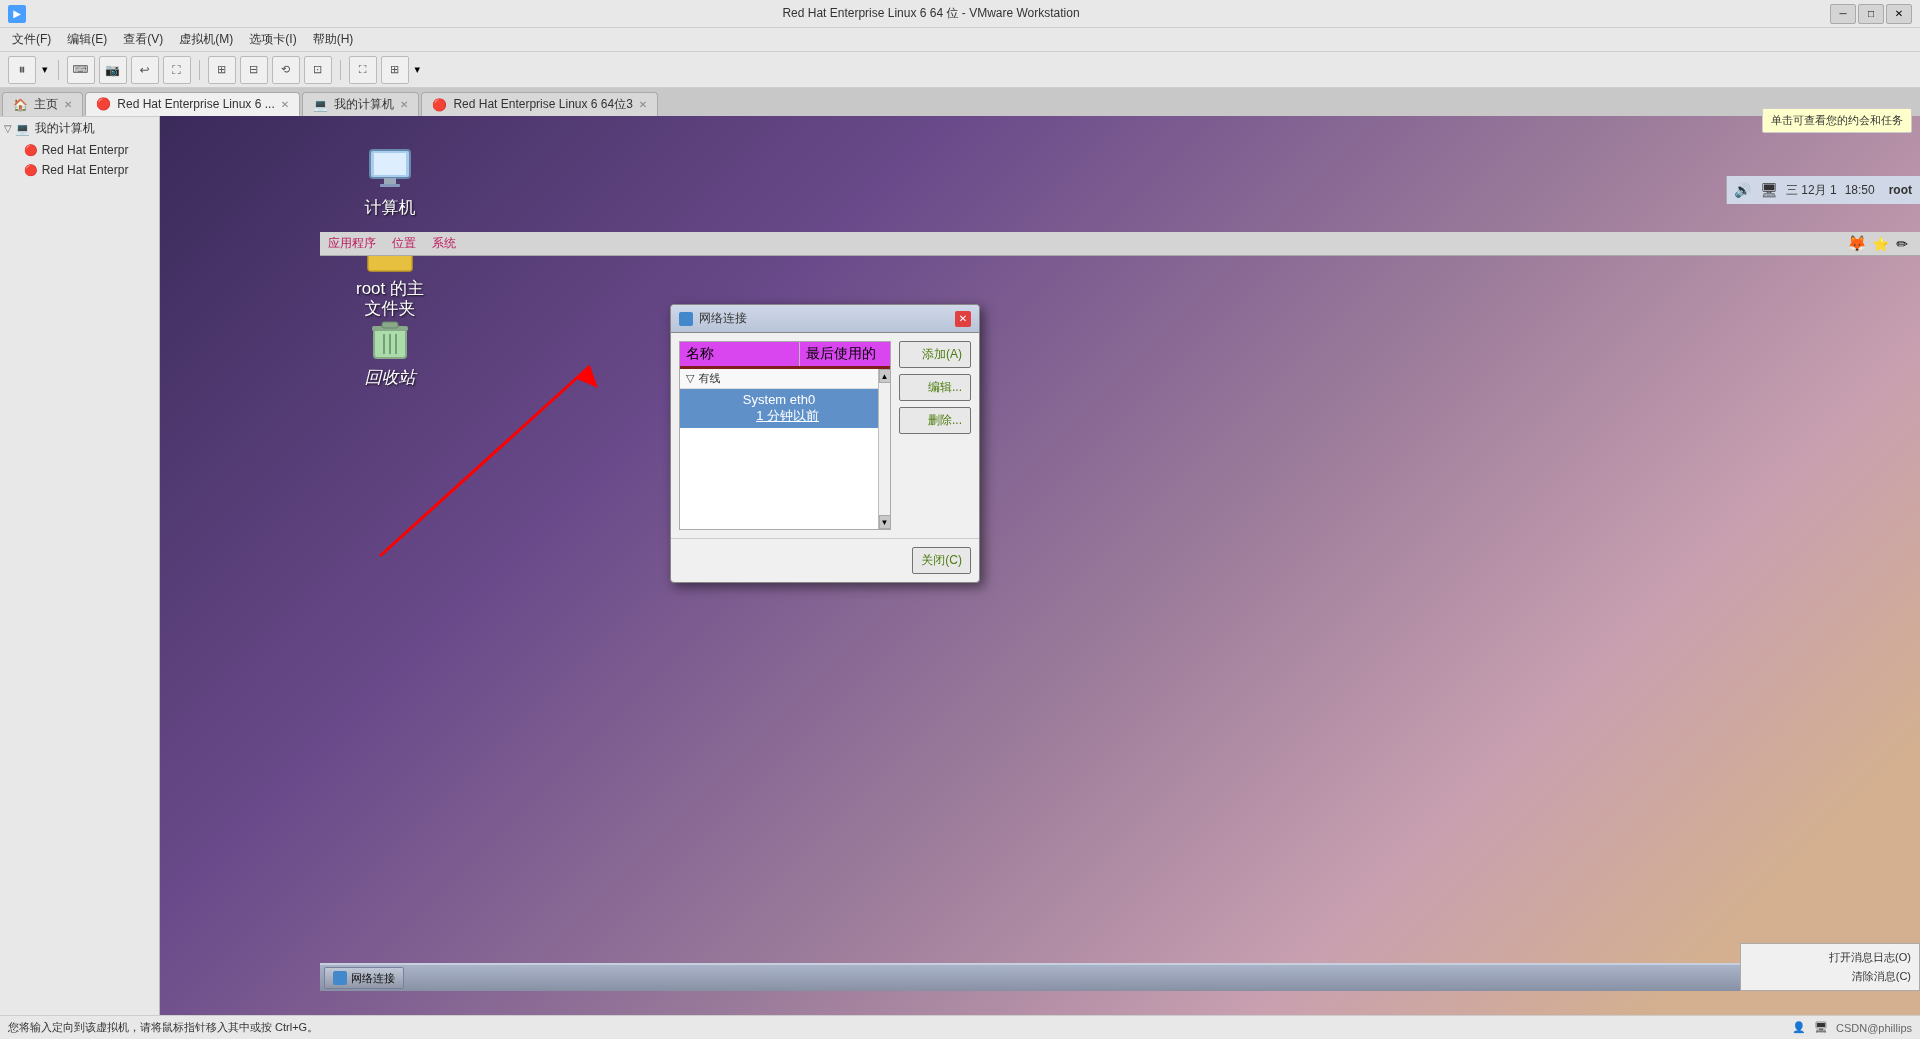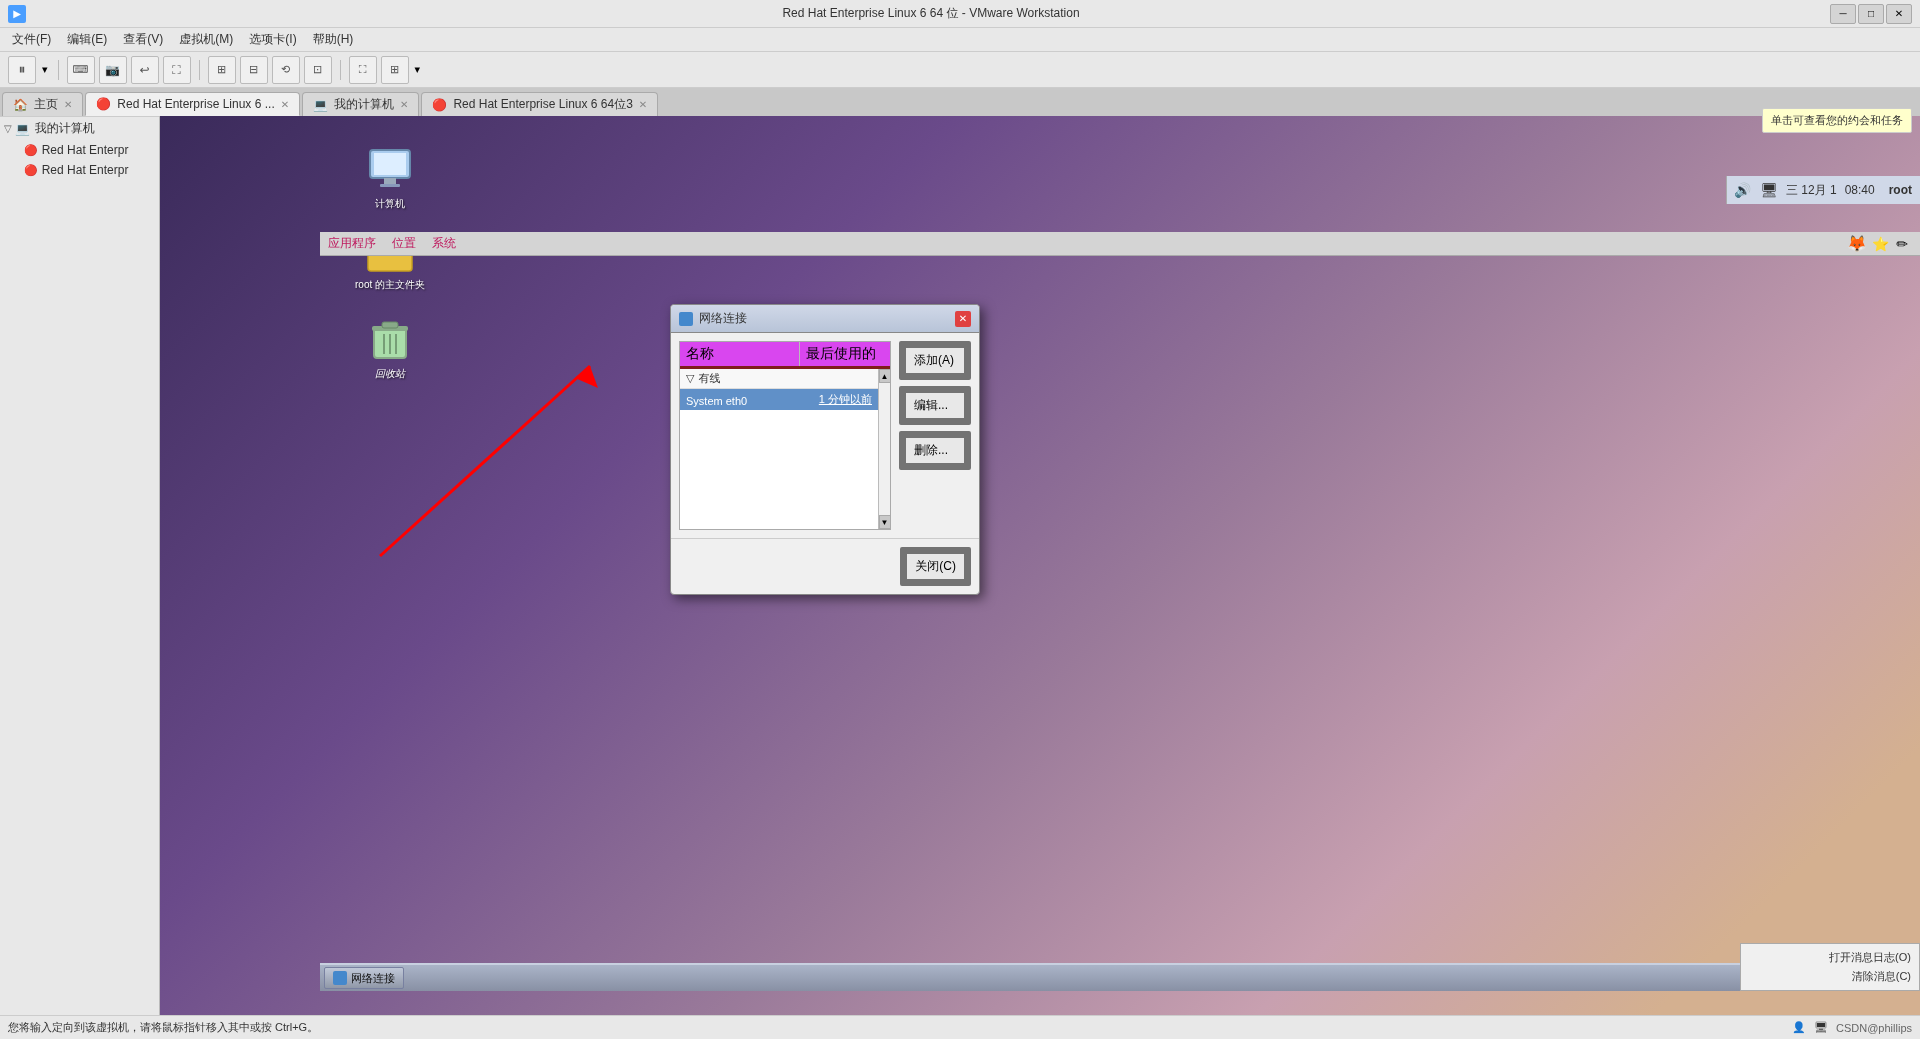--- a/index.html
+++ b/index.html
@@ -216,21 +216,21 @@
     }
     .desktop-icon .icon-img {
       width: 48px;
       height: 48px;
       margin: 0 auto 4px;
       display: flex;
       align-items: center;
       justify-content: center;
     }
     .desktop-icon .icon-label {
-      font-size: 10px;
+      font-size: 17px;
       color: white;
       text-shadow: 1px 1px 2px rgba(0,0,0,0.8);
       line-height: 1.2;
       word-break: break-all;
     }
 
     
     #red-arrow {
       position: absolute;
       top: 0; left: 0;
@@ -314,24 +314,25 @@
       font-size: 11px;
       color: #333;
       background: #f8f8f8;
       border-bottom: 1px solid #ddd;
       display: flex;
       align-items: center;
       gap: 4px;
     }
     .list-row {
       display: flex;
-      align-items: flex-end;
+      align-items: center;
       padding: 3px 6px;
-      font-size: 11px;
-      cursor: pointer;
+      font-size: 13px;
+      cursor: pointer;
+      flex-direction: column;
     }
     .list-row.selected {
       background: #6090c8;
       color: white;
     }
     .list-row .row-name { flex: 1; }
     .list-row .row-time { width: 80px; text-align: right; text-decoration: underline; }
     .scrollbar {
       width: 12px;
       background: #e0e0e0;
@@ -355,26 +356,26 @@
     }
     .dialog-buttons {
       display: flex;
       flex-direction: column;
       gap: 6px;
       min-width: 72px;
     }
     .dialog-btn {
       padding: 4px 8px;
       background: #e8e8e8;
-      border: 7px solid #737373;
-      border-radius: 2px;
-      font-size: 12px;
-      cursor: pointer;
-      text-align: left;
-      color: #000000;
+      border: 1px solid #737373;
+      border-radius: 2px;
+      font-size: 12px;
+      cursor: pointer;
+      text-align: right;
+      color: #4d7c0f;
     }
     .dialog-footer {
       padding: 8px;
       display: flex;
       justify-content: flex-end;
       border-top: 1px solid #ccc;
     }
     .dialog-list-scroll {
       display: flex;
       height: 160px;
@@ -555,21 +556,21 @@
   <div class="tab">
     <span style="font-size:12px;">🔴</span>
     <span>Red Hat Enterprise Linux 6 64位3</span>
     <span class="tab-close">✕</span>
   </div>
 
   <div id="vm-clock">
     <span style="font-size:14px;">🔊</span>
     <span style="font-size:14px;">🖥</span>
     <span>三 12月 1</span>
-    <span>08:40</span>
+    <span>18:50</span>
     <span style="font-weight:bold; margin-left:6px;">root</span>
   </div>
 </div>
 
 <div id="tooltip">
   <span>单击可查看您的约会和任务</span>
 </div>
 
 <div id="sidebar">
   <div id="sidebar-search">

